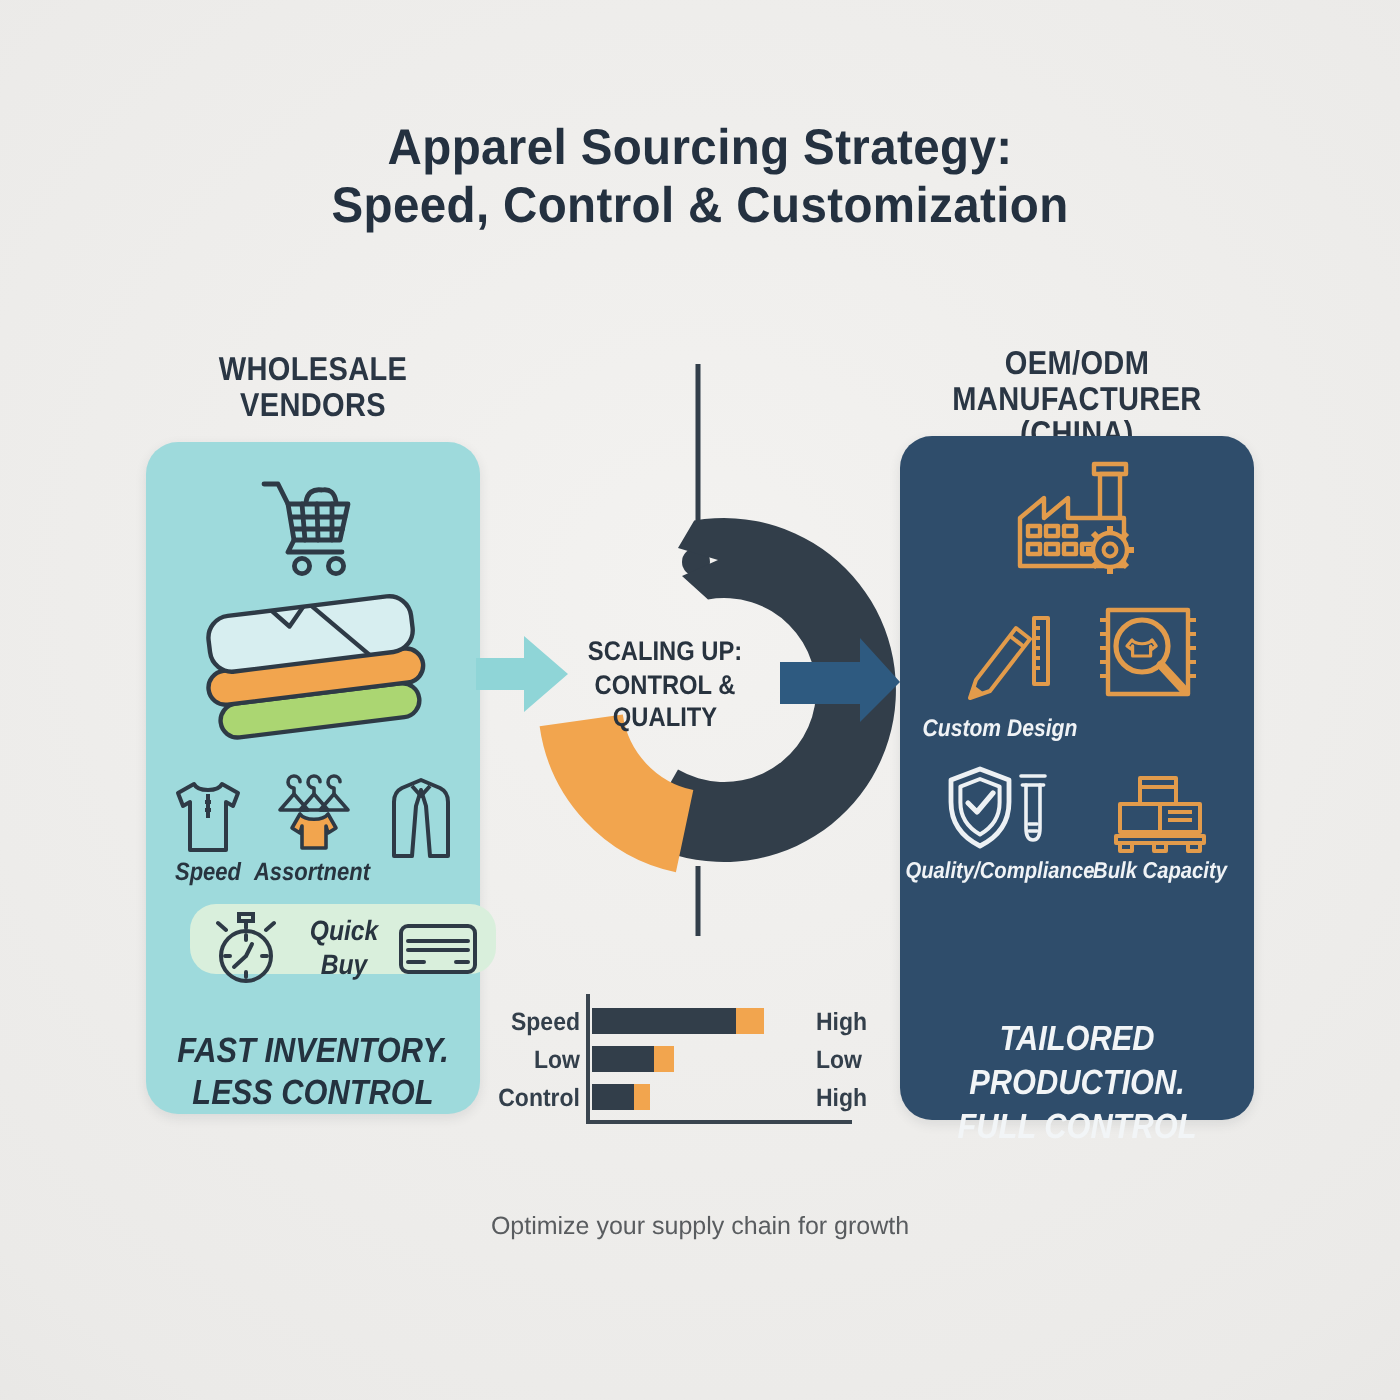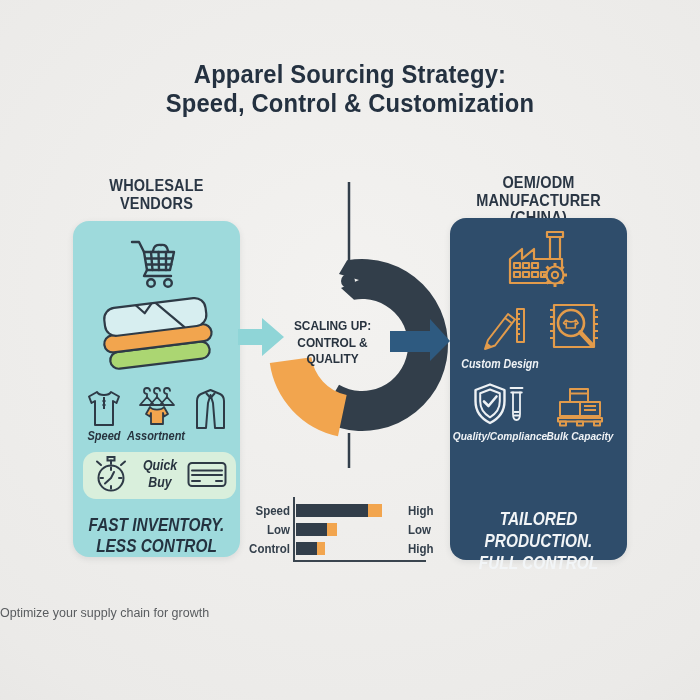--- a/index.html
+++ b/index.html
@@ -17,41 +17,41 @@
          font-size:25px;font-weight:bold;line-height:29px;letter-spacing:0.2px;}
 
   .panel-header{text-align:center;color:#2a3644;font-weight:bold;font-size:16.5px;line-height:17.5px;letter-spacing:0.2px;}
   .hdr-left{left:73px;top:177px;width:167px;}
   .hdr-right{left:450px;top:174px;width:177px;}
 
   .panel{border-radius:16px;box-shadow:0 2px 6px rgba(40,50,60,0.10);font-style:italic;}
   .panel-left{left:73px;top:221px;width:167px;height:336px;background:#9edadc;}
   .panel-right{left:450px;top:218px;width:177px;height:342px;background:#2f4d6b;}
 
-  .quickbuy{left:10px;top:231px;width:153px;height:47px;background:#d9efdc;border-radius:13px;}
+  .quickbuy{left:22px;top:231px;width:153px;height:35px;background:#d9efdc;border-radius:13px;}
   .qb-text{left:47px;top:5px;width:60px;text-align:center;color:#28343f;font-weight:bold;font-size:14px;line-height:17px;}
 
   .small-label{color:#28343f;font-weight:bold;font-size:12.5px;text-align:center;}
   .panel-foot-left{left:0;top:294px;width:167px;text-align:center;color:#24323f;
         font-weight:bold;font-size:17.5px;line-height:21px;}
   .panel-foot-right{left:0;top:290px;width:177px;text-align:center;color:#f2f5f7;
         font-weight:bold;font-size:17.5px;line-height:22px;}
   .wlabel{color:#f0f3f6;font-weight:bold;font-size:12px;text-align:center;}
 
   .scaling-label{left:270px;top:318px;width:125px;text-align:center;color:#28333f;
         font-weight:bold;font-size:13.5px;line-height:16.5px;}
 
   
   .c-label{width:60px;height:14px;line-height:14px;text-align:right;color:#333f4b;font-weight:bold;font-size:12.5px;transform:scaleX(0.92);transform-origin:100% 50%;}
   .c-rlabel{width:54px;height:14px;line-height:14px;text-align:left;color:#333f4b;font-weight:bold;font-size:12.5px;transform:scaleX(0.92);transform-origin:0 50%;}
   .bar-track{height:13px;display:flex;}
   .seg{display:block;height:13px;}
   .axis{background:#3a454f;}
 
-  .footer-note{left:0;top:606px;width:700px;color:#595c5f;font-size:12.5px;}
+  .footer-note{left:0;top:606px;width:700px;text-align:center;color:#595c5f;font-size:12.5px;}
 </style>
 </head>
 <body>
 
 <div class="canvas">
 
   <div class="abs title condensed95">
     <div>Apparel Sourcing Strategy:</div>
     <div>Speed, Control &amp; Customization</div>
   </div>

